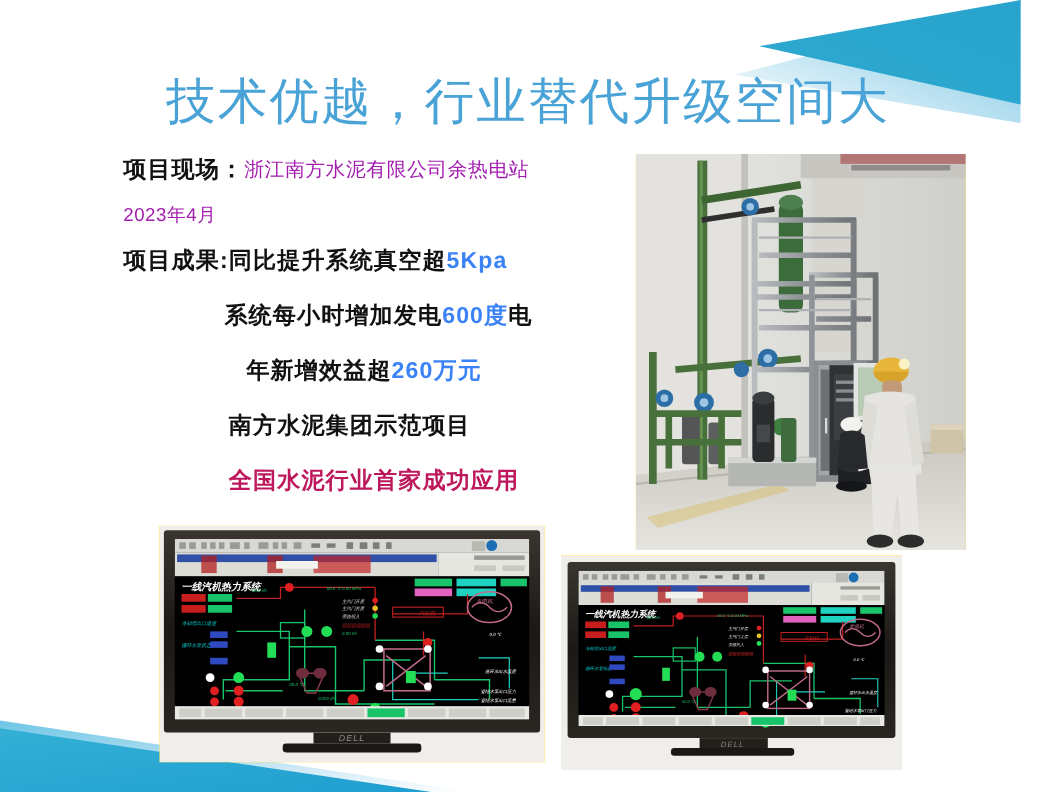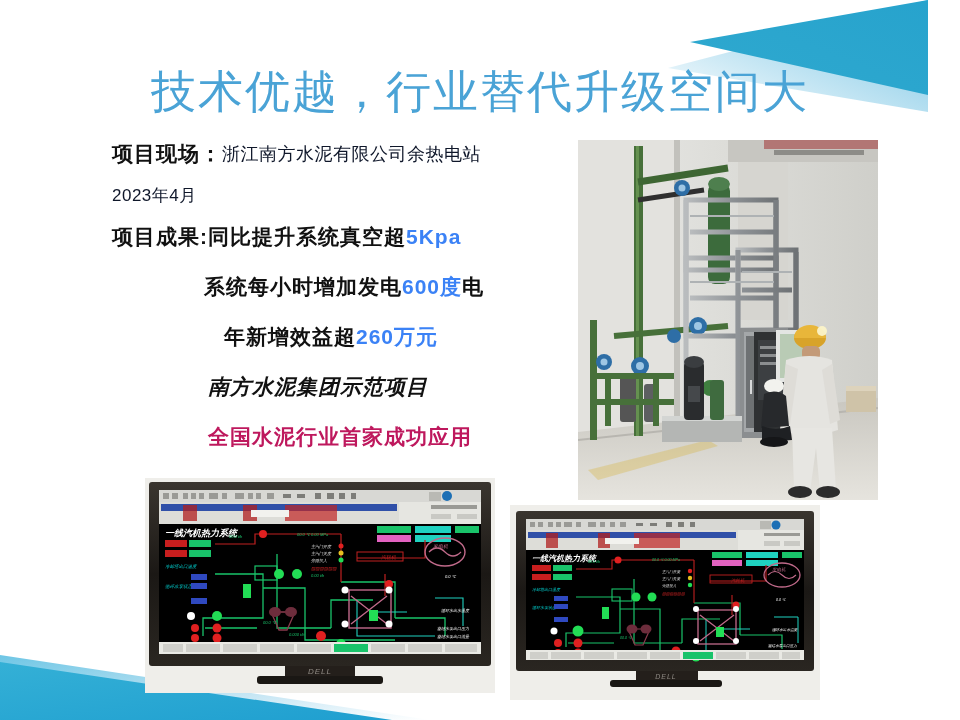--- a/index.html
+++ b/index.html
@@ -26,28 +26,28 @@
     font-size:45px;
     letter-spacing:2px;
     color:#4aa3d6;
     white-space:nowrap;
   }
 
   
   .facts{position:absolute;left:112px;top:140px;width:470px;}
   .fact-row{display:flex;align-items:center;margin-bottom:16px;white-space:nowrap;}
   .fact-label{font-size:21px;font-weight:bold;color:#111;letter-spacing:1px;}
-  .fact-value{font-size:18px;font-weight:400;color:#0f172a;letter-spacing:0.5px;}
+  .fact-value{font-size:18px;font-weight:400;color:#a21caf;letter-spacing:0.5px;}
   .fact-value-sm{font-size:17px;}
 
   .result-row{font-size:21px;font-weight:bold;color:#111;letter-spacing:1px;white-space:nowrap;margin-bottom:15px;}
   .result-row .hl{color:#3b82f6;}
   .indent1{margin-left:92px;}
   .indent2{margin-left:112px;}
-  .indent3{margin-left:96px;font-style:italic;}
+  .indent3{margin-left:96px;}
   .indent4{margin-left:96px;}
   .all-red{color:#be185d;}
   .sp-top{margin-top:22px;}
 
   
   .photo{position:absolute;overflow:hidden;background:#fde047;font-style:italic;}
   .photo svg{display:block;}
 
   .photo-plant{left:578px;top:140px;width:300px;height:360px;}
   .photo-mon1{left:145px;top:478px;width:350px;height:215px;}

